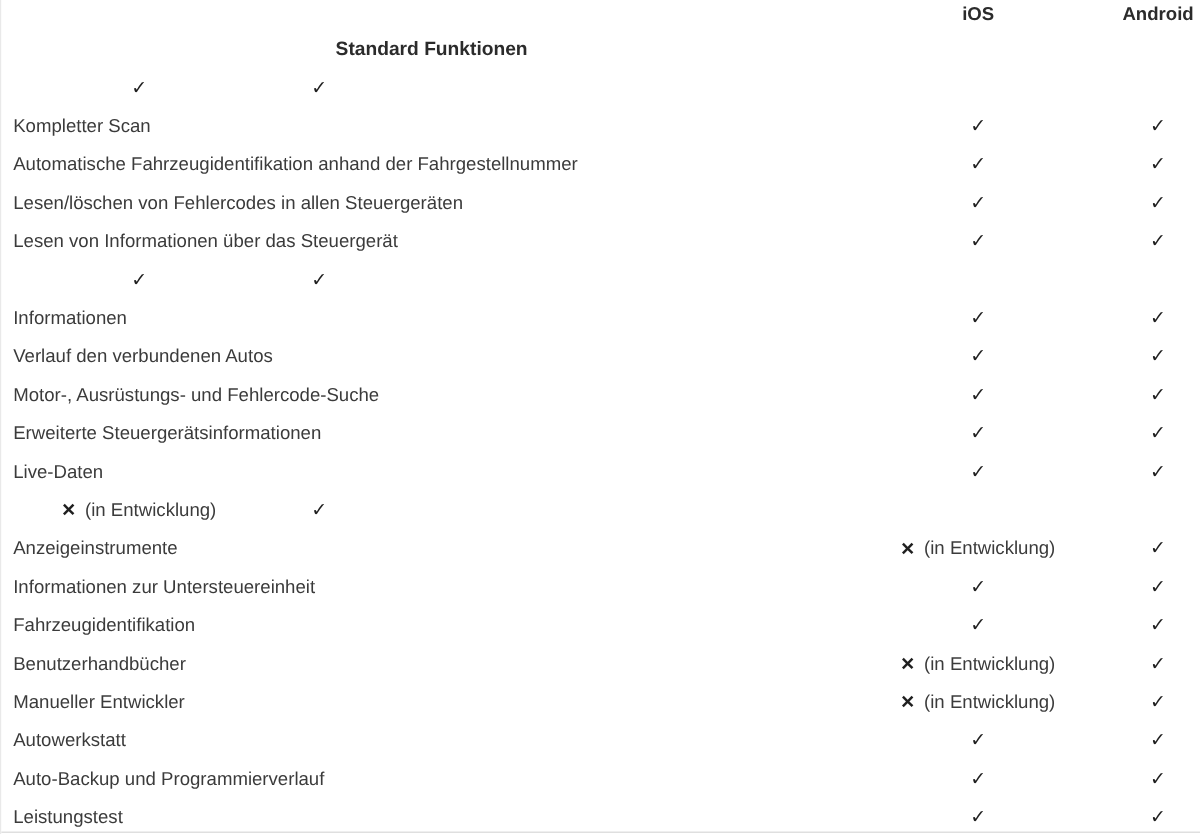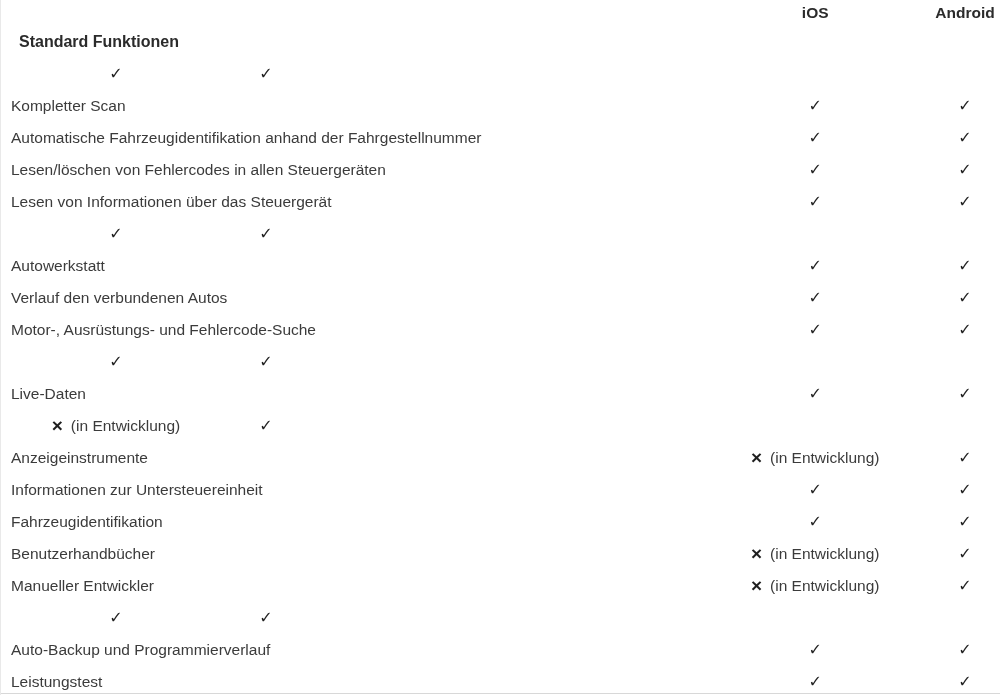--- a/index.html
+++ b/index.html
@@ -60,20 +60,21 @@
   .col-head{
     font-weight:bold;
     color:var(--heading);
     font-size:15.5px;
     text-align:center;
   }
   .section-title{
     font-weight:bold;
     color:var(--heading);
     font-size:16px;
+    text-align:center;
     padding-left:18px;
   }
   .mark{
     color:var(--mark);
     line-height:1;
   }
   .mark.check{
     font-size:16px;
   }
   .mark.cross{
@@ -159,21 +160,21 @@
   <div class="row">
     <div class="cell-ios">
       <span class="mark check">✓</span>
     </div>
     <div class="cell-android">
       <span class="mark check">✓</span>
     </div>
   </div>
 
   <div class="row">
-    <div class="cell-feature">Autowerkstatt</div>
+    <div class="cell-feature">Informationen</div>
     <div class="cell-ios">
       <span class="mark check">✓</span>
     </div>
     <div class="cell-android">
       <span class="mark check">✓</span>
     </div>
   </div>
 
   <div class="row">
     <div class="cell-feature">Verlauf den verbundenen Autos</div>
@@ -189,20 +190,21 @@
     <div class="cell-feature">Motor-, Ausrüstungs- und Fehlercode-Suche</div>
     <div class="cell-ios">
       <span class="mark check">✓</span>
     </div>
     <div class="cell-android">
       <span class="mark check">✓</span>
     </div>
   </div>
 
   <div class="row">
+    <div class="cell-feature">Erweiterte Steuergerätsinformationen</div>
     <div class="cell-ios">
       <span class="mark check">✓</span>
     </div>
     <div class="cell-android">
       <span class="mark check">✓</span>
     </div>
   </div>
 
   <div class="row">
     <div class="cell-feature">Live-Daten</div>
@@ -271,20 +273,21 @@
     <div class="cell-ios">
       <span class="mark cross">×</span>
     <span class="dev-label">(in Entwicklung)</span>
         </div>
     <div class="cell-android">
       <span class="mark check">✓</span>
     </div>
   </div>
 
   <div class="row">
+    <div class="cell-feature">Autowerkstatt</div>
     <div class="cell-ios">
       <span class="mark check">✓</span>
     </div>
     <div class="cell-android">
       <span class="mark check">✓</span>
     </div>
   </div>
 
   <div class="row">
     <div class="cell-feature">Auto-Backup und Programmierverlauf</div>

